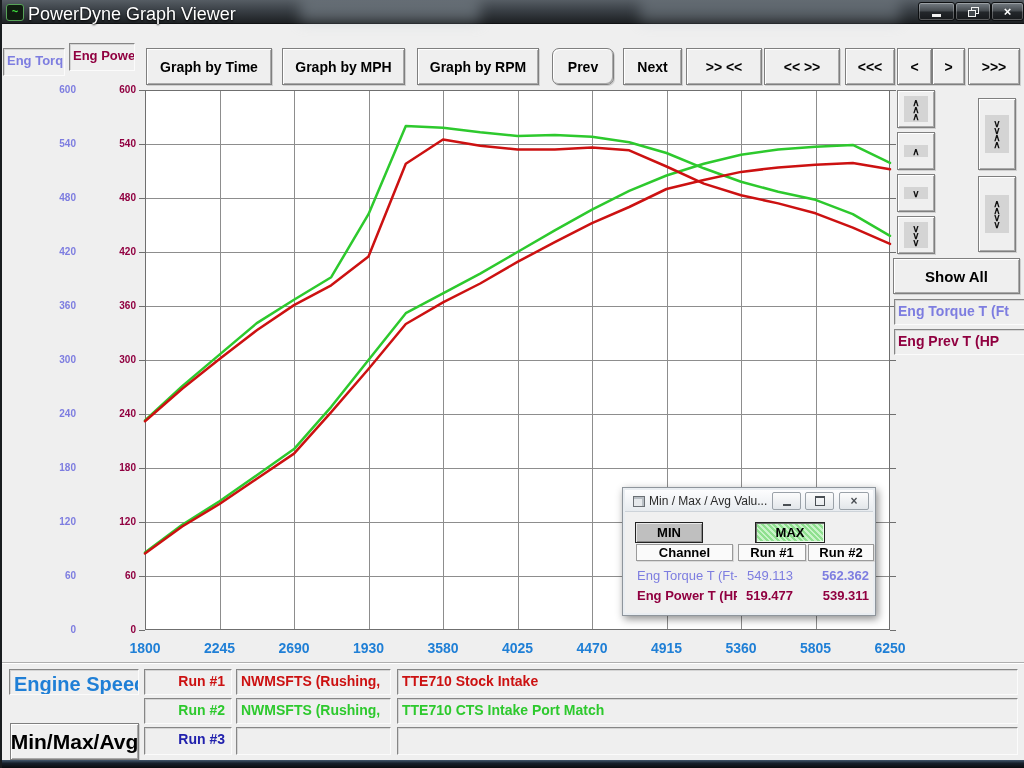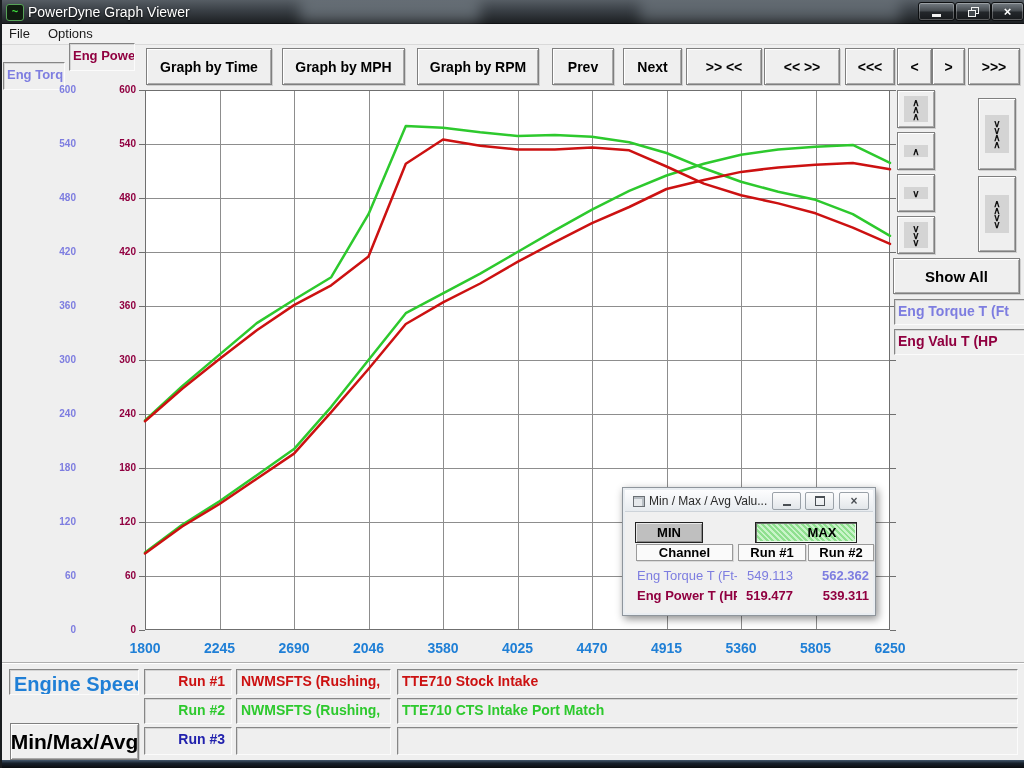--- a/index.html
+++ b/index.html
@@ -7,21 +7,21 @@
        font-family:"Liberation Sans",sans-serif;-webkit-font-smoothing:antialiased;}
   .abs{position:absolute;}
   
   .titlebar{position:absolute;left:0;top:0;width:1024px;height:23px;
     background:linear-gradient(180deg,#565d64 0%,#3a4046 45%,#1d2023 100%);
     border-bottom:1px solid #101214;}
   .smudge{position:absolute;top:0;height:23px;filter:blur(7px);background:#aebac3;opacity:.35;}
   .titlebar .app-icon{position:absolute;left:6px;top:4px;width:16px;height:15px;
     background:#101c10;border:1px solid #57a357;border-radius:3px;color:#3fe43f;
     font-size:11px;font-weight:bold;line-height:13px;text-align:center;}
-  .titlebar .title{position:absolute;left:28px;top:4px;color:#ffffff;font-size:14px;
+  .titlebar .title{position:absolute;left:28px;top:4px;color:#ffffff;font-size:18px;
     text-shadow:0 1px 2px #000;white-space:nowrap;}
   .capbtn{position:absolute;top:2px;height:17px;border:1px solid #0d0f11;border-radius:3px;
     background:linear-gradient(180deg,#767d84 0%,#43484d 48%,#23272b 52%,#181a1d 100%);
     box-shadow:inset 0 0 0 1px rgba(255,255,255,.28);
     display:flex;align-items:center;justify-content:center;color:#fff;}
   .min-bar{display:block;width:9px;height:3px;background:#f2f2f2;margin-top:7px;}
   .restore-glyph{position:relative;width:10px;height:9px;}
   .restore-glyph::before{content:"";position:absolute;left:3px;top:0;width:6px;height:5px;border:1px solid #f2f2f2;}
   .restore-glyph::after{content:"";position:absolute;left:0;top:3px;width:6px;height:5px;border:1px solid #f2f2f2;background:#43484d;}
   .close-x{font-size:13px;font-weight:bold;line-height:13px;}
@@ -85,33 +85,32 @@
         <span class="min-bar"></span>
       </span>
     <span class="capbtn" style="left:955px;width:34px;">
         <span class="restore-glyph"></span>
       </span>
     <span class="capbtn" style="left:991px;width:31px;">
         <span class="close-x">×</span>
       </span>
   </div>
 
-  <div class="menubar" id="menubar"><span class="menuitem">File</span><span class="menuitem">Options</span></div>
 
   <div id="toolbar">
-      <div class="sunken" style="left: 3px; top: 48px; width: 60px; height: 26px; margin-top: 14px;">
+      <div class="sunken" style="left: 3px; top: 48px; width: 60px; height: 26px;">
         <div style="padding: 4px 0px 0px 3px; font-weight: bold; font-size: 13px; color: rgb(125, 125, 224); white-space: nowrap;">Eng Torq</div>
       </div>
       <div class="sunken" style="left: 69px; top: 43px; width: 64px; height: 26px;">
         <div style="padding: 4px 0px 0px 3px; font-weight: bold; font-size: 13px; color: rgb(144, 0, 64); white-space: nowrap;">Eng Powe</div>
       </div>
       <div class="btn3d" style="left: 146px; top: 48px; width: 124px; height: 35px; font-size: 14px;">Graph by Time</div>
       <div class="btn3d" style="left: 282px; top: 48px; width: 121px; height: 35px; font-size: 14px;">Graph by MPH</div>
       <div class="btn3d" style="left: 417px; top: 48px; width: 120px; height: 35px; font-size: 14px;">Graph by RPM</div>
-      <div class="btn3d" style="left: 552px; top: 48px; width: 60px; height: 35px; font-size: 14px;">Prev</div>
+      <div class="btn3d" style="left: 552px; top: 48px; width: 60px; height: 35px; font-size: 14px; border-radius: 7px;">Prev</div>
       <div class="btn3d" style="left: 623px; top: 48px; width: 57px; height: 35px; font-size: 14px;">Next</div>
       <div class="btn3d" style="left: 686px; top: 48px; width: 74px; height: 35px; font-size: 14px;">&gt;&gt; &lt;&lt;</div>
       <div class="btn3d" style="left: 764px; top: 48px; width: 74px; height: 35px; font-size: 14px;">&lt;&lt; &gt;&gt;</div>
       <div class="btn3d" style="left: 845px; top: 48px; width: 48px; height: 35px; font-size: 14px;">&lt;&lt;&lt;</div>
       <div class="btn3d" style="left: 897px; top: 48px; width: 33px; height: 35px; font-size: 14px;">&lt;</div>
       <div class="btn3d" style="left: 932px; top: 48px; width: 31px; height: 35px; font-size: 14px;">&gt;</div>
       <div class="btn3d" style="left: 968px; top: 48px; width: 50px; height: 35px; font-size: 14px;">&gt;&gt;&gt;</div>
     </div>
 
   <div id="yaxis-torque">
@@ -187,21 +186,21 @@
       <polyline points="6.0,330.3 43.2,296.1 80.5,264.6 117.8,233.1 155.0,209.7 192.2,187.2 229.5,124.2 266.8,36.0 304.0,37.8 341.2,42.3 378.5,45.9 415.8,45.0 453.0,46.8 490.2,52.2 527.5,63.0 564.8,78.3 602.0,91.8 639.2,101.7 676.5,109.8 713.8,124.2 751.0,145.8" fill="none" stroke="#2dc92d" stroke-width="2.5" stroke-linejoin="round" stroke-linecap="round"></polyline>
       <polyline points="6.0,462.6 43.2,434.7 80.5,411.3 117.8,385.2 155.0,359.1 192.2,316.8 229.5,270.0 266.8,223.2 304.0,203.4 341.2,183.6 378.5,162.0 415.8,140.4 453.0,119.7 490.2,100.8 527.5,85.5 564.8,73.8 602.0,64.8 639.2,59.4 676.5,56.7 713.8,54.9 751.0,72.9" fill="none" stroke="#2dc92d" stroke-width="2.5" stroke-linejoin="round" stroke-linecap="round"></polyline>
       <polyline points="6.0,331.2 43.2,298.8 80.5,269.1 117.8,240.3 155.0,215.1 192.2,195.3 229.5,166.5 266.8,73.8 304.0,49.5 341.2,55.8 378.5,59.4 415.8,59.4 453.0,57.6 490.2,60.3 527.5,76.5 564.8,93.6 602.0,105.3 639.2,113.4 676.5,123.3 713.8,137.7 751.0,153.9" fill="none" stroke="#cc1111" stroke-width="2.5" stroke-linejoin="round" stroke-linecap="round"></polyline>
       <polyline points="6.0,463.5 43.2,436.5 80.5,414.0 117.8,388.8 155.0,363.6 192.2,322.2 229.5,279.0 266.8,234.0 304.0,212.4 341.2,193.5 378.5,171.9 415.8,152.1 453.0,133.2 490.2,117.0 527.5,99.0 564.8,90.0 602.0,81.9 639.2,77.4 676.5,74.7 713.8,72.9 751.0,79.2" fill="none" stroke="#cc1111" stroke-width="2.5" stroke-linejoin="round" stroke-linecap="round"></polyline>
     </svg>
 
   <div id="xaxis">
       <div class="xtick-label" style="left: 115px; top: 639px; width: 60px; color: rgb(31, 127, 214);">1800</div>
       <div class="xtick-label" style="left: 189.5px; top: 639px; width: 60px; color: rgb(31, 127, 214);">2245</div>
       <div class="xtick-label" style="left: 264px; top: 639px; width: 60px; color: rgb(31, 127, 214);">2690</div>
-      <div class="xtick-label" style="left: 338.5px; top: 639px; width: 60px; color: rgb(31, 127, 214);">2046</div>
+      <div class="xtick-label" style="left: 338.5px; top: 639px; width: 60px; color: rgb(31, 127, 214);">1930</div>
       <div class="xtick-label" style="left: 413px; top: 639px; width: 60px; color: rgb(31, 127, 214);">3580</div>
       <div class="xtick-label" style="left: 487.5px; top: 639px; width: 60px; color: rgb(31, 127, 214);">4025</div>
       <div class="xtick-label" style="left: 562px; top: 639px; width: 60px; color: rgb(31, 127, 214);">4470</div>
       <div class="xtick-label" style="left: 636.5px; top: 639px; width: 60px; color: rgb(31, 127, 214);">4915</div>
       <div class="xtick-label" style="left: 711px; top: 639px; width: 60px; color: rgb(31, 127, 214);">5360</div>
       <div class="xtick-label" style="left: 785.5px; top: 639px; width: 60px; color: rgb(31, 127, 214);">5805</div>
       <div class="xtick-label" style="left: 860px; top: 639px; width: 60px; color: rgb(31, 127, 214);">6250</div>
     </div>
 
   <div id="right-panel">
@@ -243,40 +242,40 @@
           <div>∧</div>
           <div>∨</div>
           <div>∨</div>
         </div>
       </div>
       <div class="btn3d" style="left: 893px; top: 258px; width: 125px; height: 34px; font-size: 15px;">Show All</div>
       <div class="sunken" style="left: 894px; top: 299px; width: 129px; height: 24px;">
         <div style="padding: 3px 0px 0px 3px; font-weight: bold; font-size: 14px; color: rgb(125, 125, 224); white-space: nowrap;">Eng Torque T (Ft</div>
       </div>
       <div class="sunken" style="left: 894px; top: 329px; width: 129px; height: 24px;">
-        <div style="padding: 3px 0px 0px 3px; font-weight: bold; font-size: 14px; color: rgb(144, 0, 64); white-space: nowrap;">Eng Valu T (HP</div>
+        <div style="padding: 3px 0px 0px 3px; font-weight: bold; font-size: 14px; color: rgb(144, 0, 64); white-space: nowrap;">Eng Prev T (HP</div>
       </div>
     </div>
 
   <div id="mmwin" class="abs" style="left:622px;top:487px;width:252px;height:127px;">
     <div class="mm-title">
       <span class="mm-flag"></span>
       <span class="mm-title-text">Min / Max / Avg Valu...</span>
       <span class="mm-capbtn" style="left:147px;width:27px;">
           <span class="mm-minbar"></span>
         </span>
       <span class="mm-capbtn" style="left:180px;width:27px;">
           <span class="mm-maxbox"></span>
         </span>
       <span class="mm-capbtn" style="left:214px;width:28px;">
           <span class="mm-x">×</span>
         </span>
     </div>
     <div class="btn3d" id="mm-min-btn" style="left:12px;top:34px;width:66px;height:19px;font-size:13px;">MIN</div>
-    <div class="btn3d" id="mm-max-btn" style="left:132px;top:34px;width:68px;height:19px;font-size:13px;padding-left:32px;">MAX</div>
+    <div class="btn3d" id="mm-max-btn" style="left:132px;top:34px;width:68px;height:19px;font-size:13px;">MAX</div>
     <div id="mm-table">
         <div class="mm-cell" style="left: 13px; top: 56px; width: 95px; height: 15px;">Channel</div>
         <div class="mm-cell" style="left: 115px; top: 56px; width: 66px; height: 15px;">Run #1</div>
         <div class="mm-cell" style="left: 185px; top: 56px; width: 64px; height: 15px;">Run #2</div>
         <div class="mm-chan" style="left: 14px; top: 80px; width: 100px; color: rgb(125, 125, 224); font-weight: normal;">Eng Torque T (Ft-</div>
         <div class="mm-val" style="left: 95px; top: 80px; width: 75px; color: rgb(125, 125, 224); font-weight: normal;">549.113</div>
         <div class="mm-val" style="left: 170px; top: 80px; width: 76px; color: rgb(125, 125, 224); font-weight: bold;">562.362</div>
         <div class="mm-chan" style="left: 14px; top: 100px; width: 100px; color: rgb(144, 0, 64); font-weight: bold;">Eng Power T (HP)</div>
         <div class="mm-val" style="left: 95px; top: 100px; width: 75px; color: rgb(144, 0, 64); font-weight: bold;">519.477</div>
         <div class="mm-val" style="left: 170px; top: 100px; width: 76px; color: rgb(144, 0, 64); font-weight: bold;">539.311</div>

